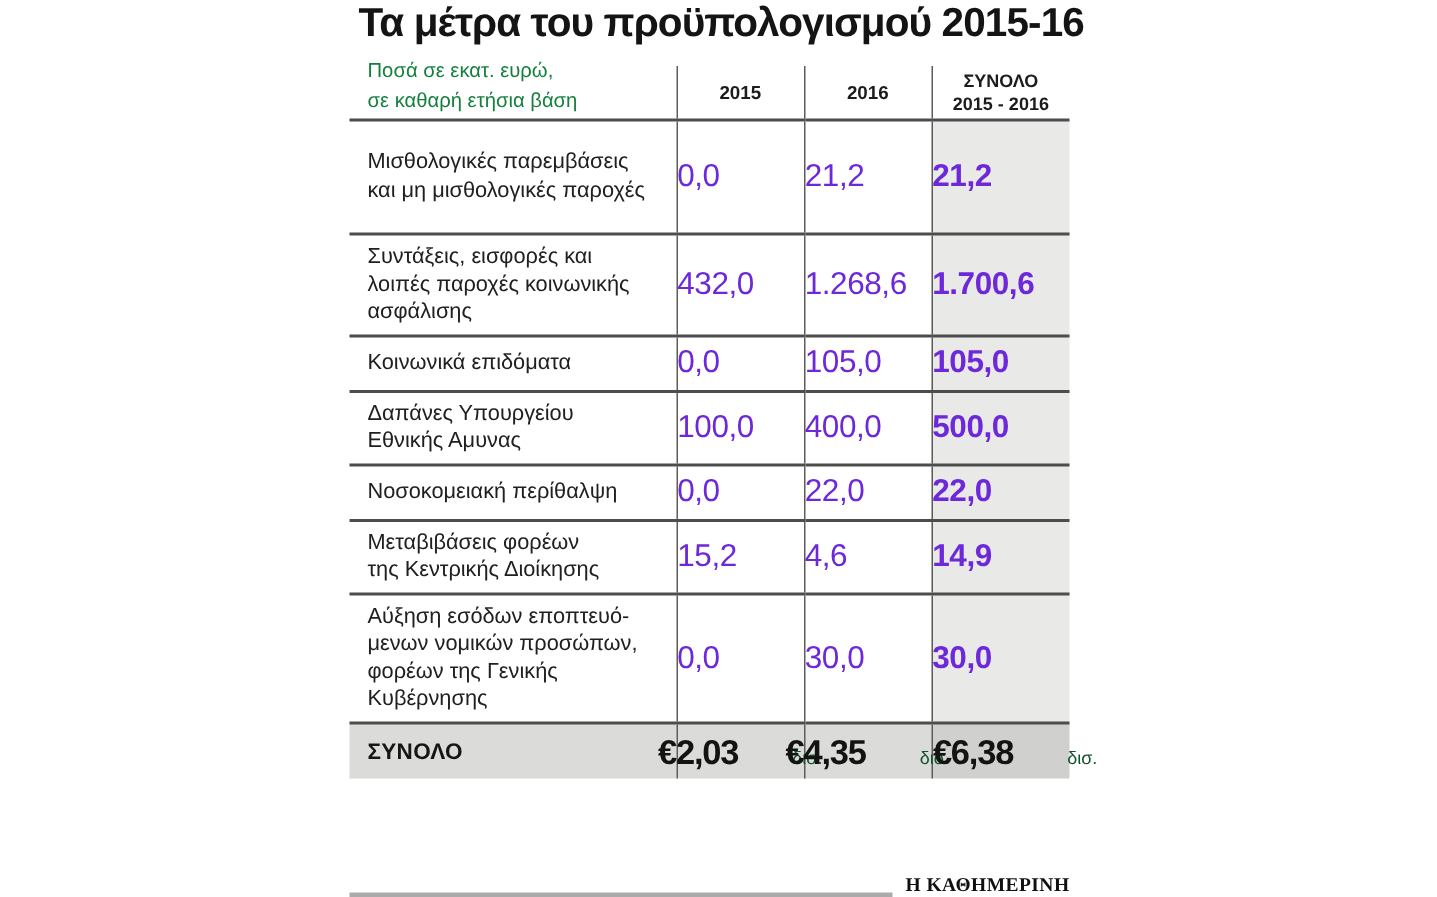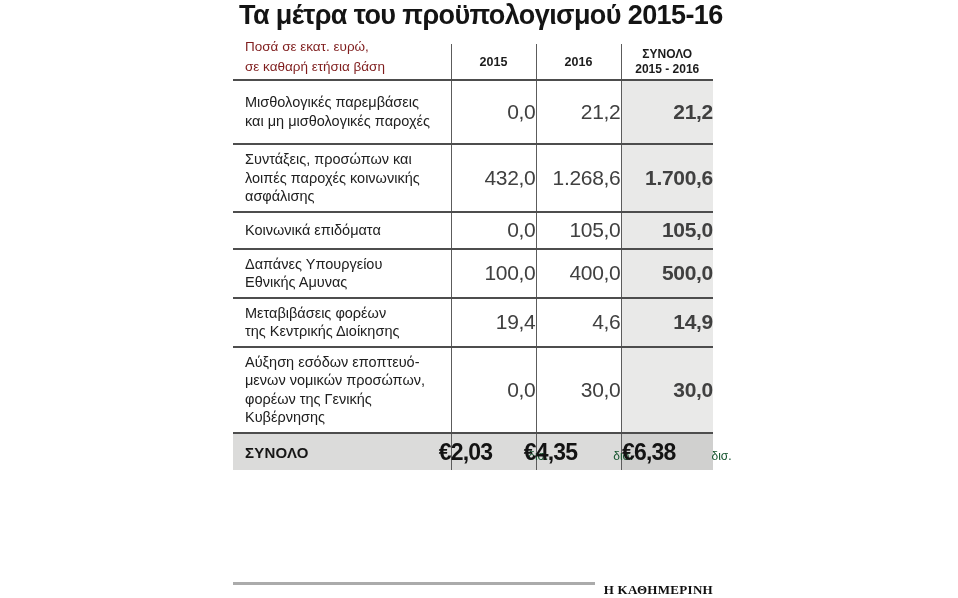--- a/index.html
+++ b/index.html
@@ -14,21 +14,21 @@
   .band { position: absolute; left: 233px; top: 0; width: 480px; height: 598px; }
 
   .title {
     position: absolute; left: 6px; top: 0;
     font-size: 27px; font-weight: bold; letter-spacing: -0.6px;
     color: #141414; white-space: nowrap;
   }
 
   .subtitle {
     position: absolute; left: 12px; top: 37px;
-    font-size: 13.5px; line-height: 1.45; color: #7f1d1d;
+    font-size: 13.5px; line-height: 1.45; color: #15803d;
     white-space: pre-line;
   }
 
   table.budget {
     position: absolute; left: 0; top: 44px; width: 480px;
     border-collapse: collapse; table-layout: fixed;
   }
   col.c-label { width: 218px; }
   col.c-2015  { width: 85px; }
   col.c-2016  { width: 85px; }
@@ -45,49 +45,49 @@
     border-top: 2px solid #4d4d4d;
     vertical-align: middle; padding: 0;
   }
   tbody td.v, tfoot td.v { border-left: 1px solid #5c5c5c; }
 
   td.label {
     font-size: 14.5px; line-height: 1.28; color: #202020;
     padding: 5px 4px 5px 12px; white-space: pre-line;
   }
   td.num {
-    font-size: 21px; text-align: right; color: #404040; letter-spacing: -0.3px;
+    font-size: 21px; text-align: left; color: #6d28d9; letter-spacing: -0.3px;
   }
   td.total { font-weight: bold; background: #e9e9e8; }
 
-  tbody tr:nth-child(1) { height: 64px; }
+  tbody tr:nth-child(1) { height: 76px; }
   tbody tr:nth-child(2) { height: 62px; }
   tbody tr:nth-child(3) { height: 37px; }
   tbody tr:nth-child(4) { height: 44px; }
   tbody tr:nth-child(5) { height: 37px; }
   tbody tr:nth-child(6) { height: 49px; }
-  tbody tr:nth-child(7) { height: 80px; font-style: italic; }
+  tbody tr:nth-child(7) { height: 80px; }
   tbody tr:nth-child(8) { height: 62px; }
 
   tfoot td {
     border-top: 2px solid #4d4d4d;
     background: #dbdbda; height: 37px; vertical-align: middle; padding: 0;
   }
   tfoot td.grand { background: #d0d0cf; padding-left: 19px; }
   tfoot .sum-label {
     font-size: 15px; font-weight: bold; color: #161616; padding-left: 12px;
     letter-spacing: 0.2px;
   }
   .money { display: flex; align-items: baseline; justify-content: center; white-space: nowrap; gap: 34px; }
   .money .amt { font-size: 23px; font-weight: bold; letter-spacing: -0.8px; color: #131313; }
   .money .unit { font-size: 12px; font-weight: normal; margin-left: 2px; color: #14532d; }
 
   .brand-row {
     position: absolute; left: 0; top: 582px; width: 480px; height: 16px;
-    display: flex; align-items: flex-start;
+    display: flex; align-items: flex-end;
   }
   .brand-line { flex: 1; height: 3px; background: #ababab; margin-right: 9px; }
   .brand-text {
     font-family: "Liberation Serif", "DejaVu Serif", serif;
     font-size: 13px; font-weight: bold; color: #101010; letter-spacing: 0.3px;
     white-space: nowrap;
   }
 </style>
 </head>
 <body>
@@ -119,44 +119,50 @@
       </thead>
       <tbody>
         <tr>
           <td class="label">Μισθολογικές παρεμβάσεις
 και μη μισθολογικές παροχές</td>
           <td class="num v">0,0</td>
           <td class="num v">21,2</td>
           <td class="num v total">21,2</td>
         </tr>
         <tr>
-          <td class="label">Συντάξεις, προσώπων και
+          <td class="label">Συντάξεις, εισφορές και
 λοιπές παροχές κοινωνικής
 ασφάλισης</td>
           <td class="num v">432,0</td>
           <td class="num v">1.268,6</td>
           <td class="num v total">1.700,6</td>
         </tr>
         <tr>
           <td class="label">Κοινωνικά επιδόματα</td>
           <td class="num v">0,0</td>
           <td class="num v">105,0</td>
           <td class="num v total">105,0</td>
         </tr>
         <tr>
           <td class="label">Δαπάνες Υπουργείου
 Εθνικής Αμυνας</td>
           <td class="num v">100,0</td>
           <td class="num v">400,0</td>
           <td class="num v total">500,0</td>
         </tr>
         <tr>
+          <td class="label">Νοσοκομειακή περίθαλψη</td>
+          <td class="num v">0,0</td>
+          <td class="num v">22,0</td>
+          <td class="num v total">22,0</td>
+        </tr>
+        <tr>
           <td class="label">Μεταβιβάσεις φορέων
 της Κεντρικής Διοίκησης</td>
-          <td class="num v">19,4</td>
+          <td class="num v">15,2</td>
           <td class="num v">4,6</td>
           <td class="num v total">14,9</td>
         </tr>
         <tr>
           <td class="label">Αύξηση εσόδων εποπτευό-
 μενων νομικών προσώπων,
 φορέων της Γενικής
 Κυβέρνησης</td>
           <td class="num v">0,0</td>
           <td class="num v">30,0</td>

